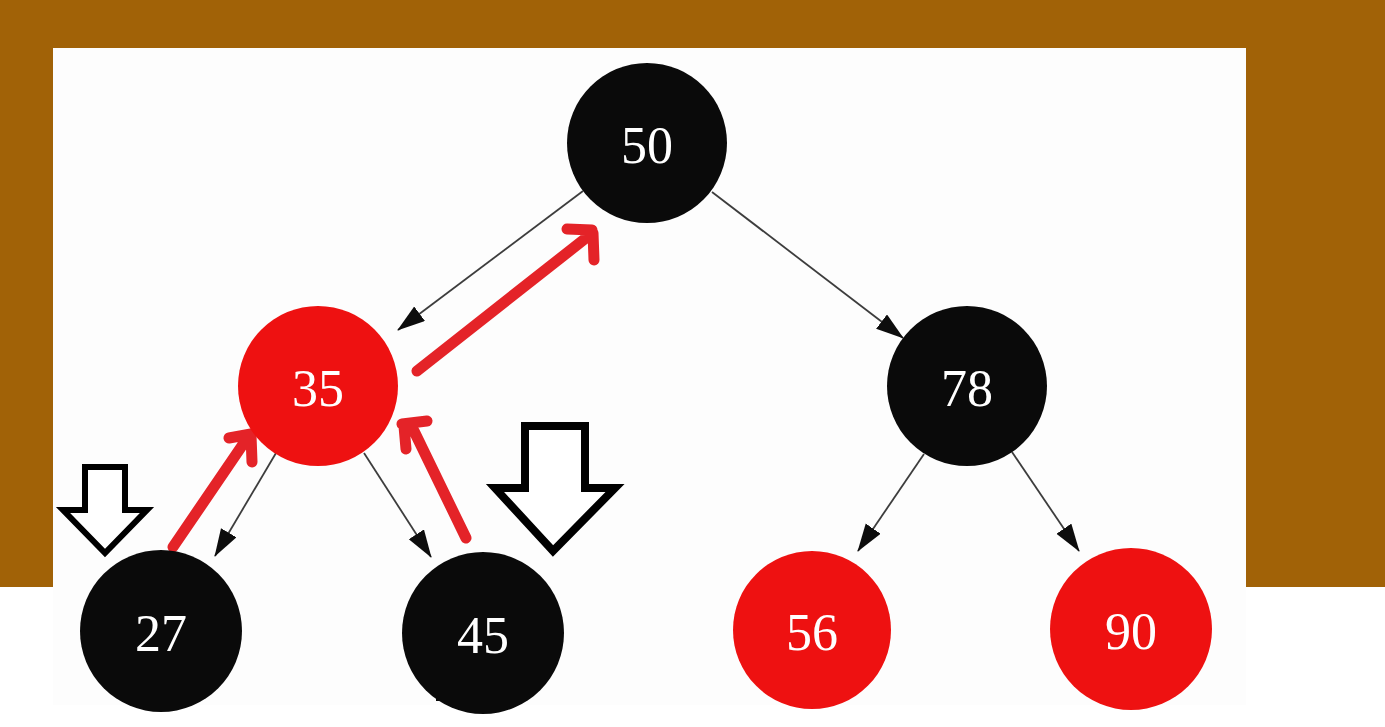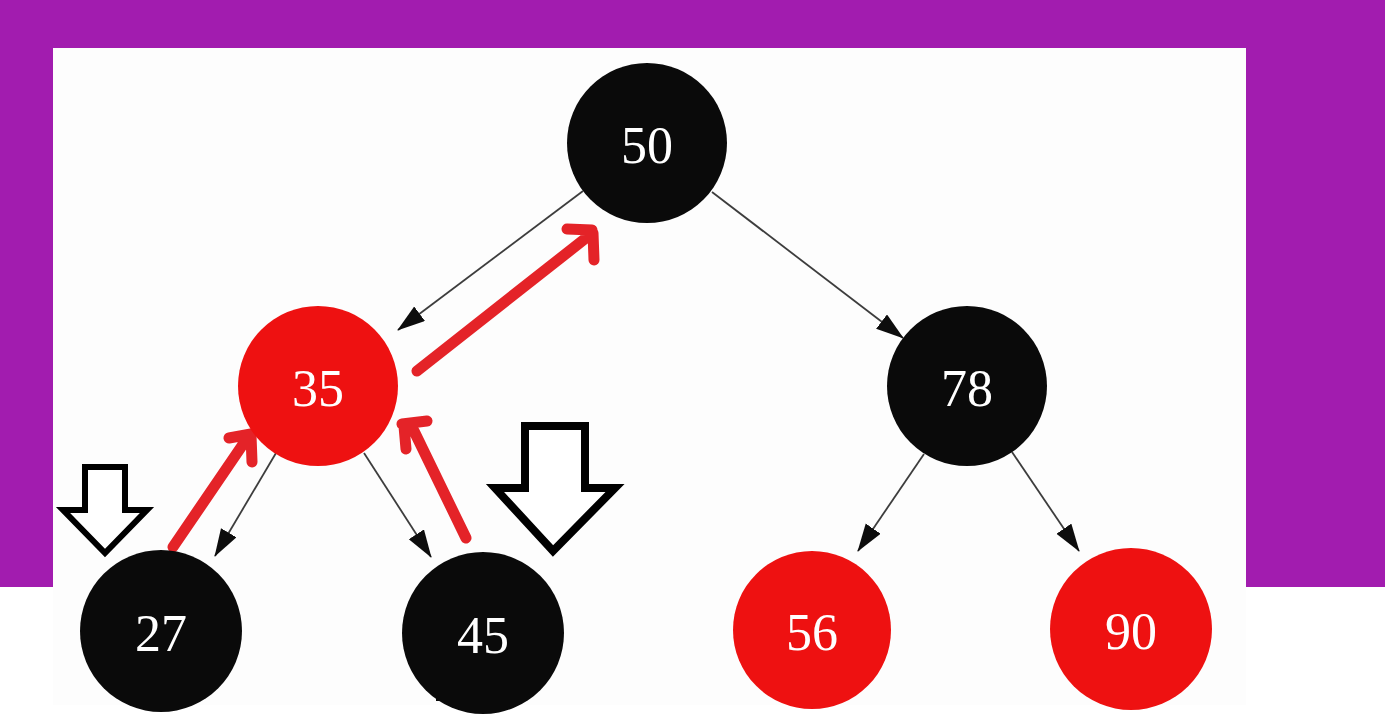--- a/index.html
+++ b/index.html
@@ -8,21 +8,21 @@
     background: #ffffff;
     width: 1385px;
     height: 727px;
     overflow: hidden;
     font-family: "Liberation Serif", serif;
   }
   .stage {
     position: relative;
     width: 1385px;
     height: 587px;
-    background: #a21caf;
+    background: #a16207;
   }
   svg { display: block; }
   .edge {
     stroke: #3d3d3d;
     stroke-width: 1.8;
     fill: none;
   }
   .red-arrow {
     stroke-width: 11;
     fill: none;

